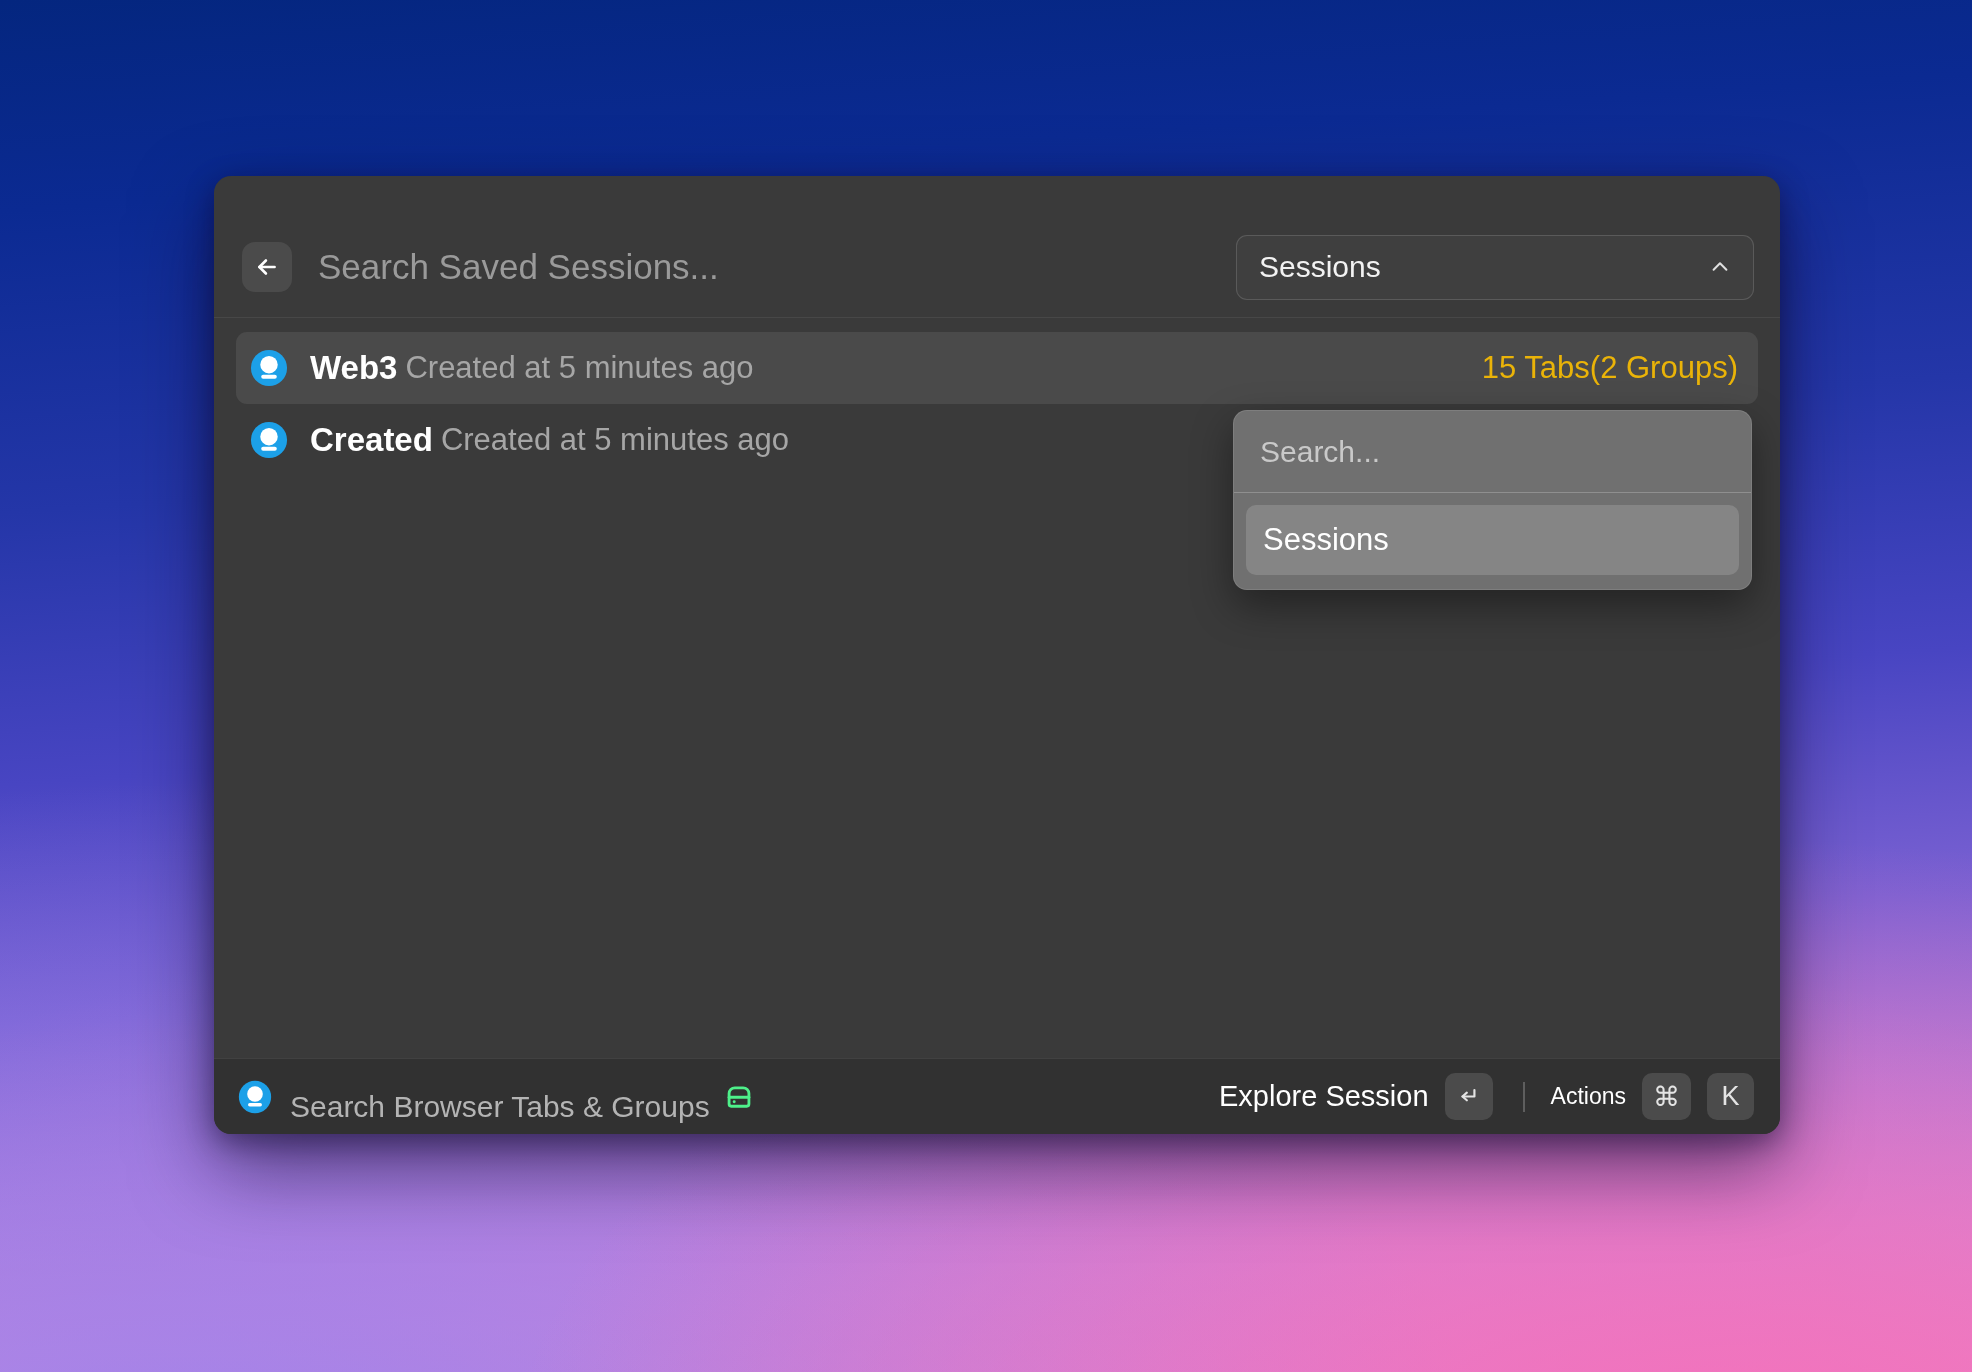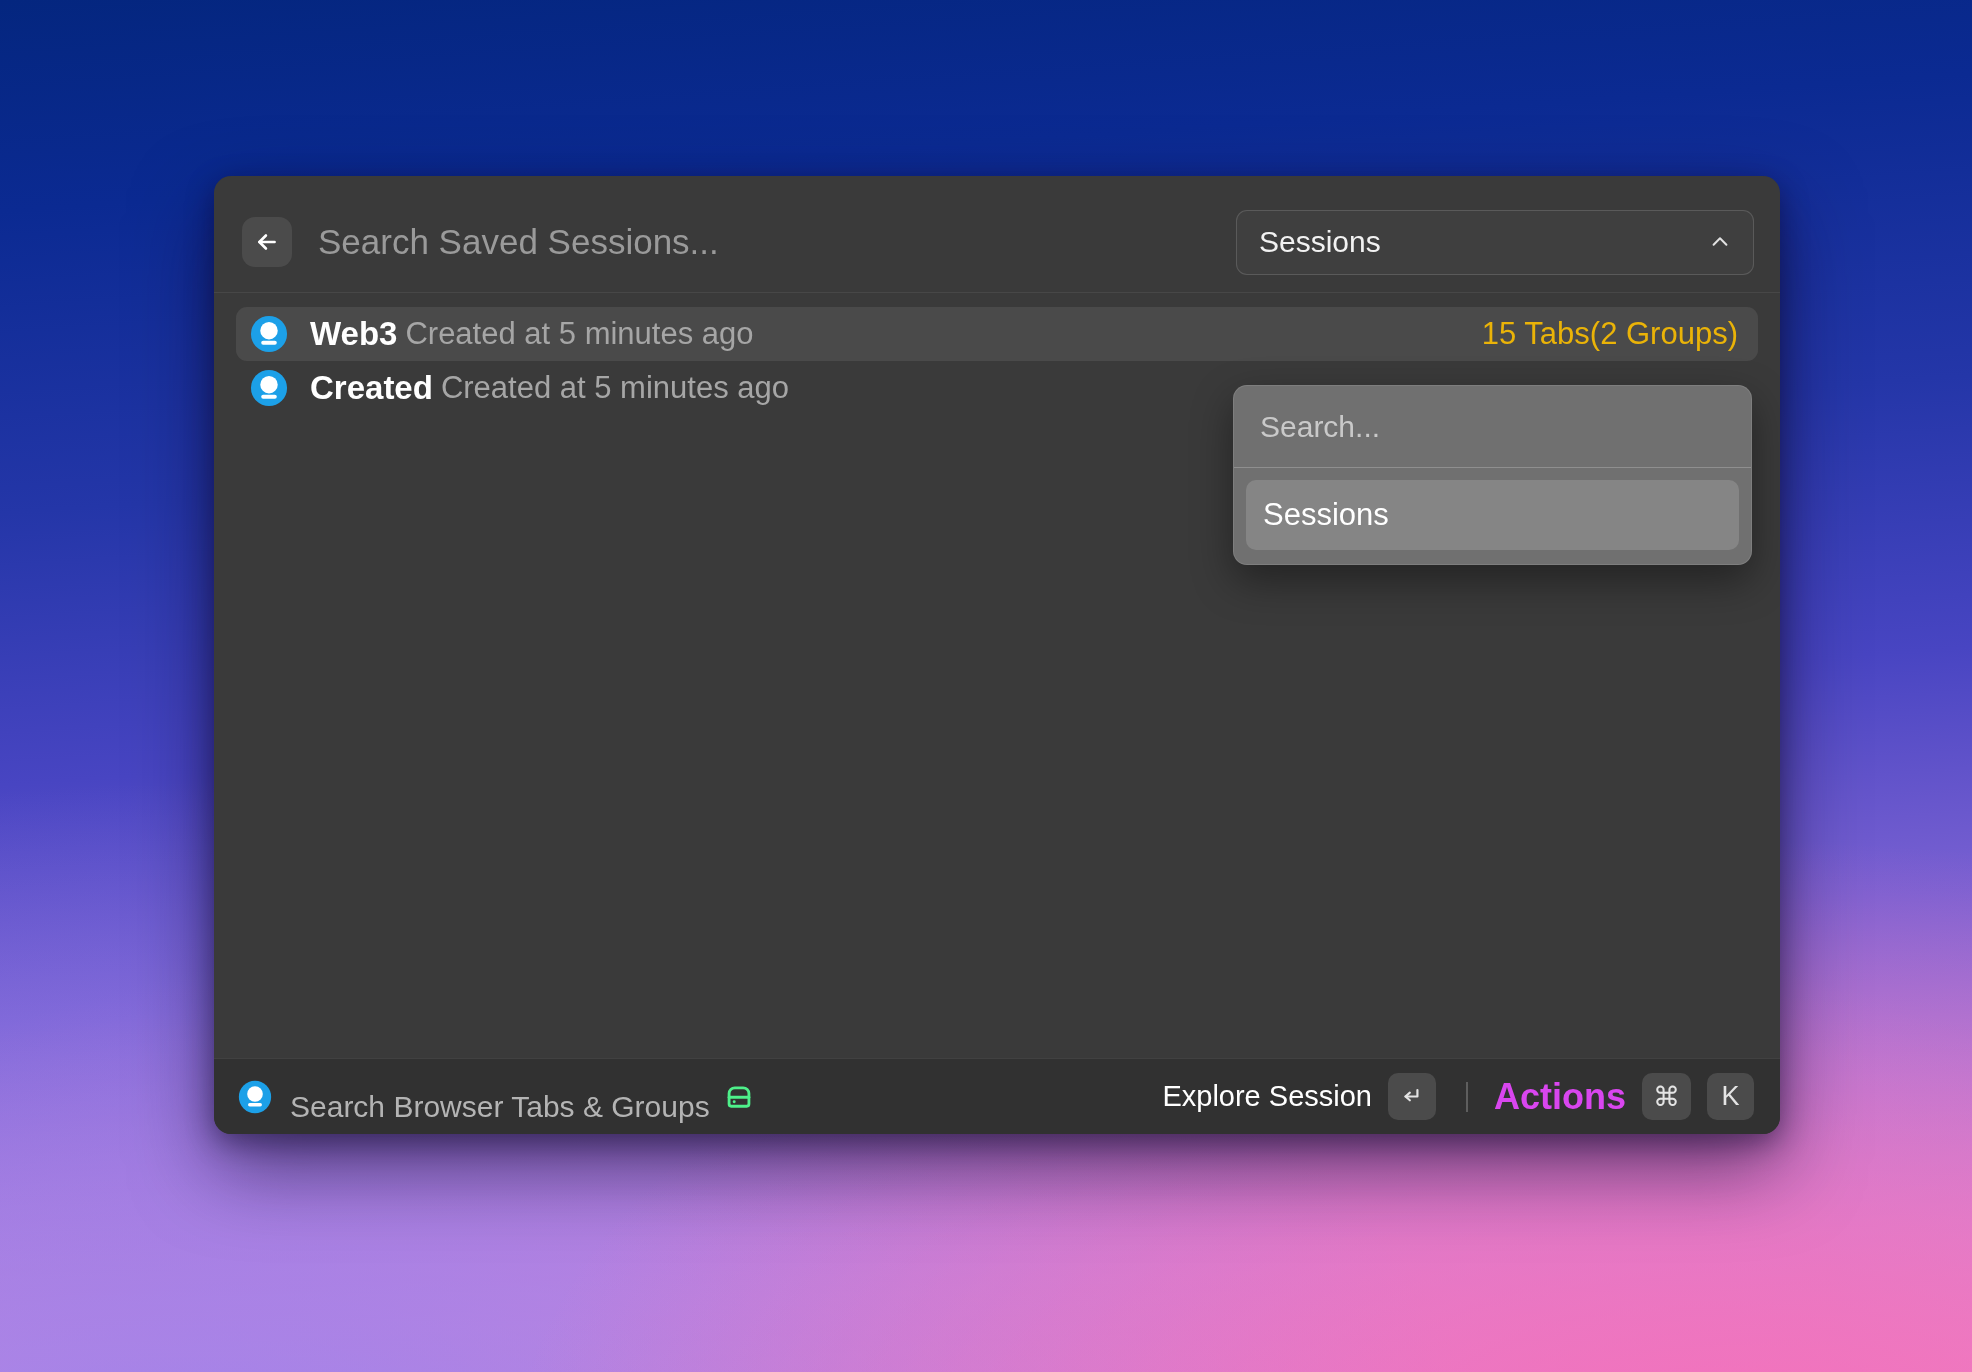--- a/index.html
+++ b/index.html
@@ -30,20 +30,21 @@
   }
 
   
   #window-header {
     position:relative;
     height:117px;
     flex:0 0 117px;
     display:flex; align-items:center;
     padding:16px 26px 0 28px;
     border-bottom:1px solid rgba(255,255,255,0.07);
+    margin-top:25px;
   }
   #back-button {
     width:50px; height:50px;
     border-radius:13px;
     background:#4b4b4b;
     display:flex; align-items:center; justify-content:center;
     flex:0 0 auto;
     cursor:pointer;
   }
   #back-button svg { width:26px; height:26px; display:block; }
@@ -73,21 +74,21 @@
   #scope-select-chevron svg { width:22px; height:22px; display:block; }
 
   
   #session-list {
     flex:1 1 auto;
     position:relative;
     padding:14px 22px 0 22px;
   }
   .session-row {
     position:relative;
-    height:54px;
+    height:72px;
     display:flex; align-items:center;
     border-radius:11px;
     padding:0 14px 0 14px;
     cursor:pointer;
   }
   .session-row.is-selected { background:#4a4a4a; }
   .row-icon { flex:0 0 auto; width:38px; height:38px; margin-right:22px; }
   .row-icon svg { width:38px; height:38px; display:block; }
   .row-title { color:#ffffff; font-size:33px; font-weight:bold; white-space:nowrap; }
   .row-meta  { color:#a6a6a6; font-size:31px; margin-left:8px; white-space:nowrap; }
@@ -154,21 +155,21 @@
     padding:0 11px;
     margin-left:16px;
     cursor:pointer;
   }
   .key-chip svg { width:26px; height:26px; display:block; }
   #footer-divider {
     width:2px; height:30px;
     background:rgba(255,255,255,0.22);
     margin:0 26px 0 30px;
   }
-  #actions-label { color:#d946ef; font-size:36px; font-weight:bold; white-space:nowrap; }
+  #actions-label { color:#ffffff; font-size:23px; font-weight:normal; white-space:nowrap; }
 </style>
 </head>
 <body>
 
 <div id="app-window">
 
   <div id="window-header">
 
     <div id="back-button">
       <span>

